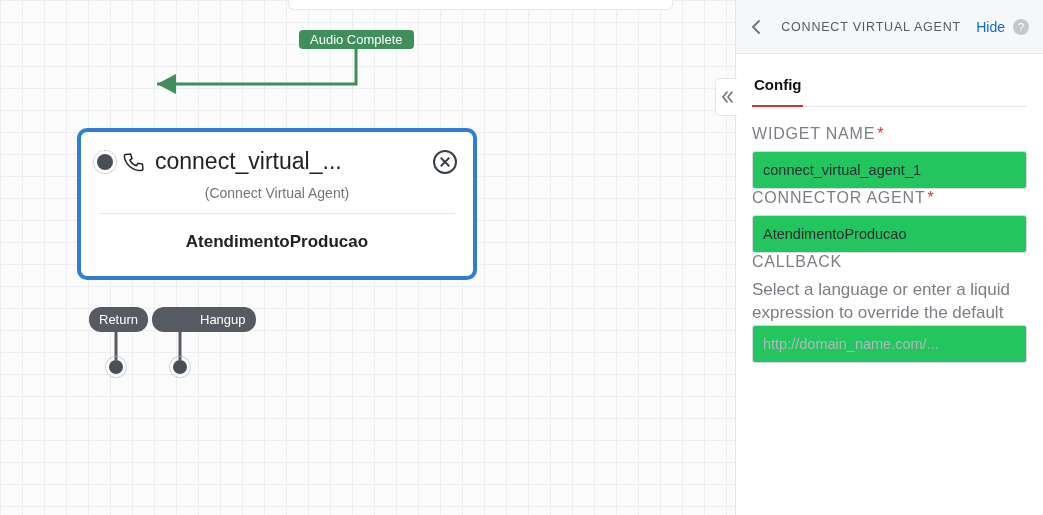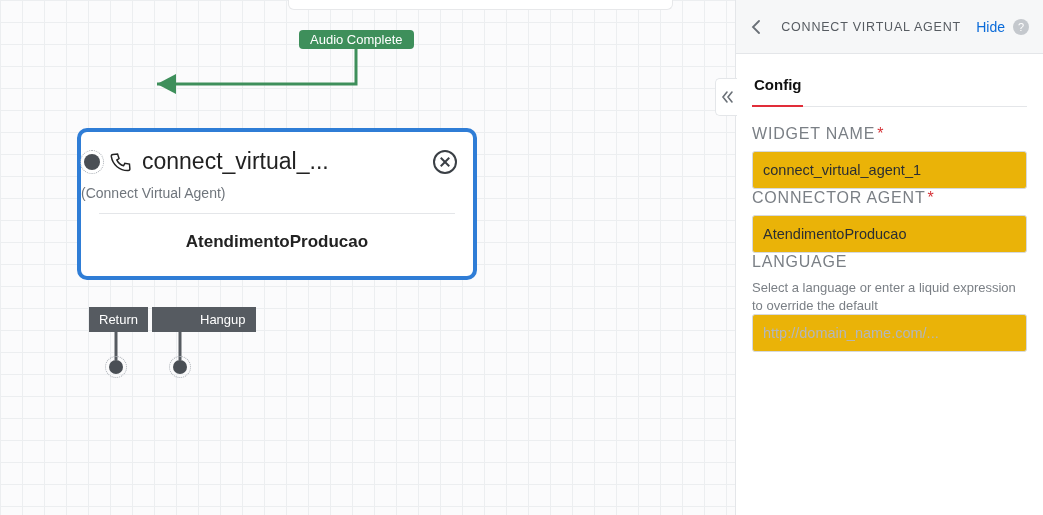--- a/index.html
+++ b/index.html
@@ -65,21 +65,21 @@
     left: 77px;
     top: 128px;
     width: 400px;
     background: #fff;
     border: 4px solid #2f7dd6;
     border-radius: 10px;
   }
   .node-header {
     display: flex;
     align-items: center;
-    padding: 16px 16px 10px 3px;
+    padding: 16px 16px 10px 16px;
     gap: 10px;
   }
   .drag-dot {
     width: 16px; height: 16px;
     border-radius: 50%;
     background: #4a4f55;
     position: relative;
     flex-shrink: 0;
   }
   .drag-dot::after {
@@ -117,21 +117,21 @@
     position: absolute;
     left: 4px; right: 4px;
     top: 9px;
     height: 2px;
     background: #3a3f45;
   }
   .node-close::before { transform: rotate(45deg); }
   .node-close::after  { transform: rotate(-45deg); }
 
   .node-subtitle {
-    text-align: left;
+    text-align: center;
     color: #6f757c;
     font-size: 14px;
     padding-bottom: 12px;
   }
   .node-sep {
     border: none;
     border-top: 1px solid #e4e6e9;
     margin: 0 18px;
   }
   .node-body {
@@ -142,21 +142,21 @@
     color: #222;
   }
 
   
   .out-pill {
     position: absolute;
     background: #565b61;
     color: #fff;
     font-size: 13px;
     padding: 5px 10px;
-    border-radius: 0;
+    border-radius: 12px;
   }
   .out-dot {
     position: absolute;
     width: 14px; height: 14px;
     border-radius: 50%;
     background: #4a4f55;
   }
   .out-dot::after {
     content: "";
     position: absolute;
@@ -265,39 +265,39 @@
   }
   .req { color: #d53237; margin-left: 2px; }
   .text-input, .select-input {
     width: 100%;
     height: 38px;
     border: 1px solid #d6d9dd;
     border-radius: 3px;
     padding: 0 10px;
     font-size: 14.5px;
     color: #2b2e32;
-    background: #eab308;
+    background: #22c55e;
   }
   .text-input::placeholder { color: #b3b7bc; }
   .select-wrap {
     position: relative;
   }
   .select-input {
     padding-right: 34px;
     appearance: none;
   }
   .select-caret {
     position: absolute;
     right: 12px;
     top: 13px;
     width: 12px; height: 12px;
     pointer-events: none;
   }
   .helper {
-    font-size: 13px;
+    font-size: 17px;
     color: #7a7f85;
     line-height: 1.35;
     margin-top: 8px;
   }
 </style>
 </head>
 <body>
 
 <div class="canvas">
 
@@ -362,19 +362,19 @@
     <div class="field-label">
       <span>WIDGET NAME</span><span class="req">*</span>
     </div>
     <input class="text-input" type="text" value="connect_virtual_agent_1" style="">
 
     <div class="field-label">
       <span>CONNECTOR AGENT</span><span class="req">*</span>
     </div>
     <input class="text-input" type="text" value="AtendimentoProducao" style="">
 
-    <div class="field-label">LANGUAGE</div>
+    <div class="field-label">CALLBACK</div>
     <div class="helper">Select a language or enter a liquid expression to override the default</div>
 
     <input class="text-input" type="text" placeholder="http://domain_name.com/..." style="">
 
   </div>
 </div>
 
 </body></html>

